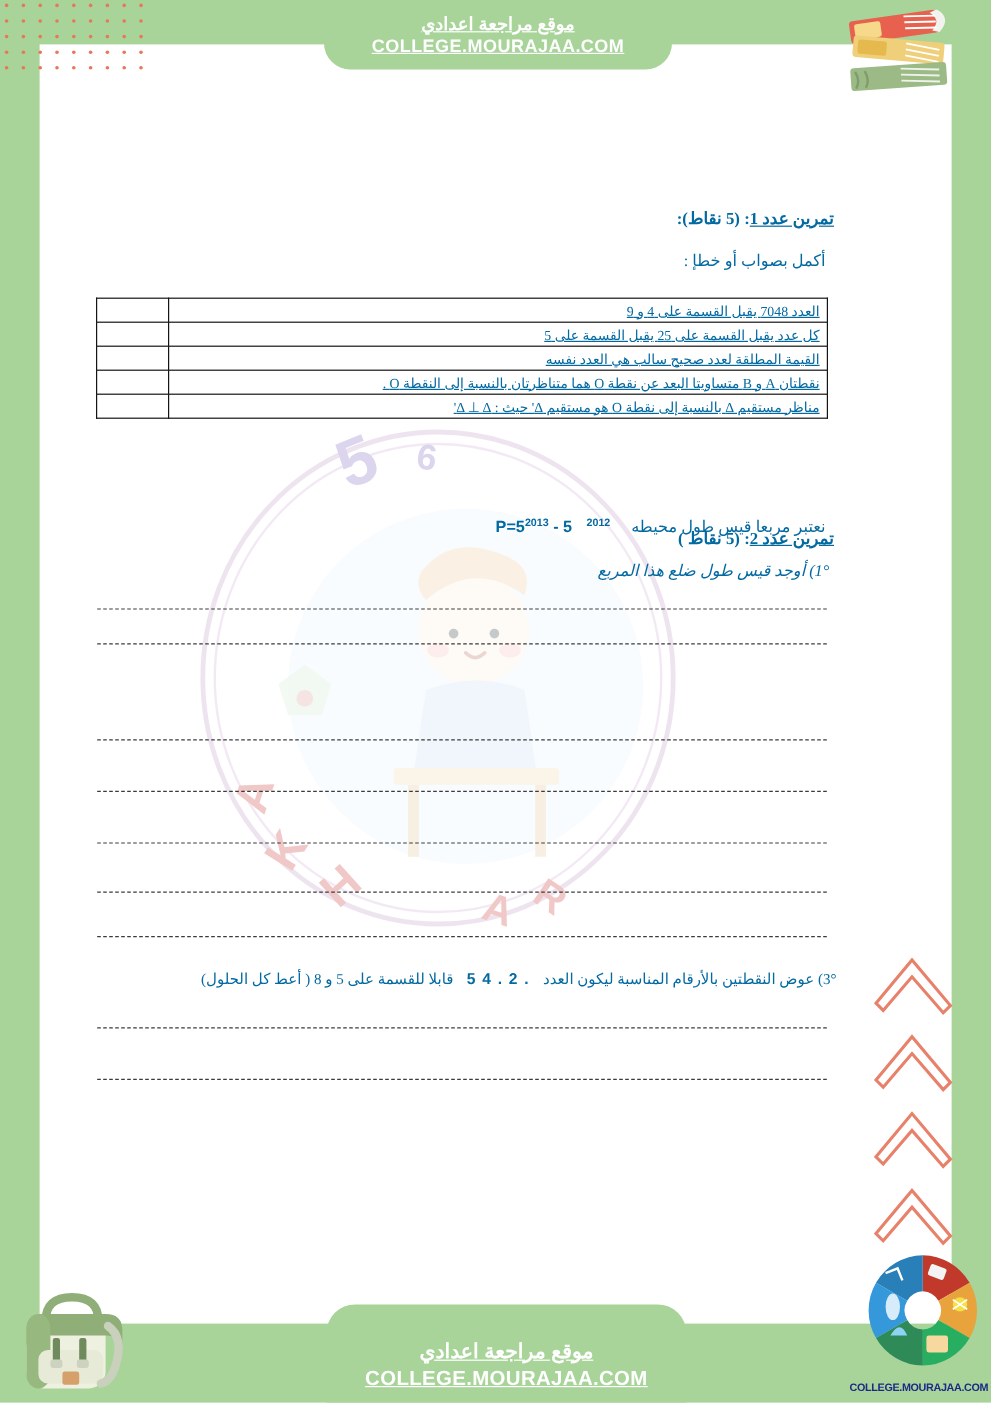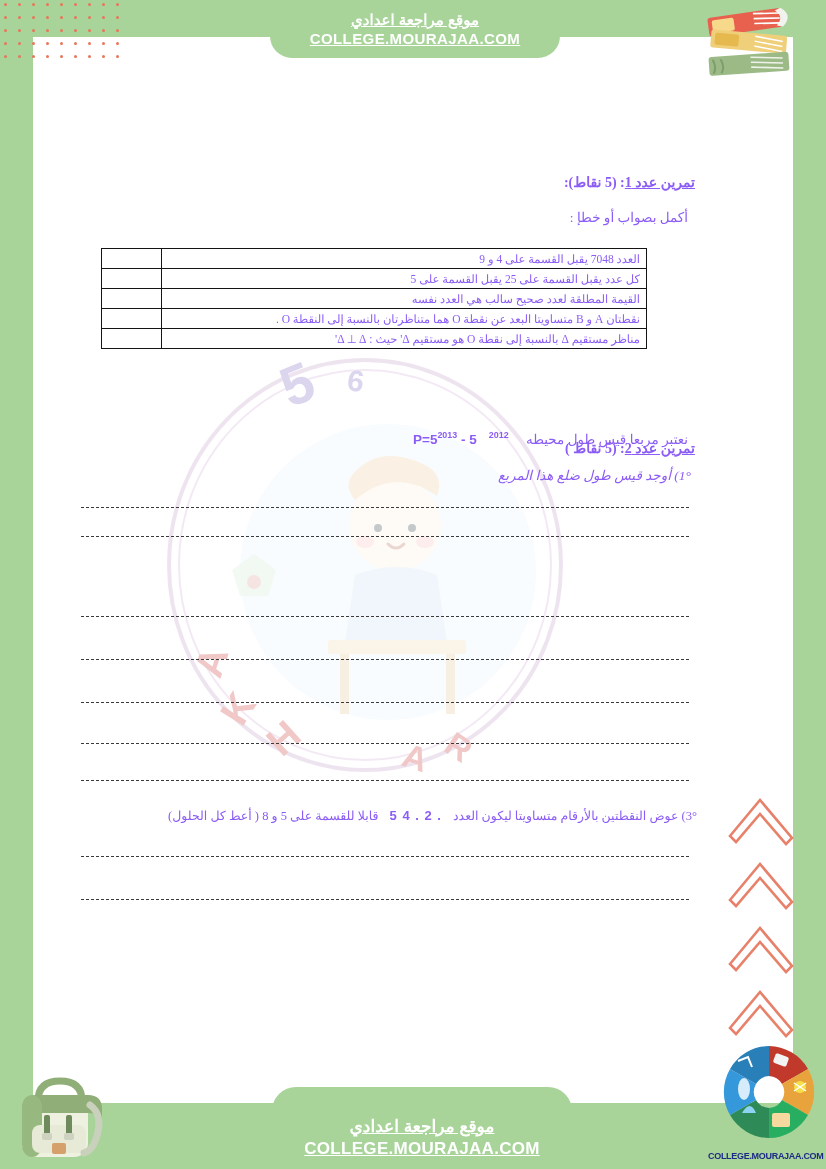--- a/index.html
+++ b/index.html
@@ -149,21 +149,21 @@
   
   .content {
     position: absolute;
     left: 33px;
     top: 37px;
     width: 760px;
     height: 1066px;
     z-index: 8;
     direction: rtl;
     font-family: "Liberation Serif", serif;
-    color: #8b5cf6;
+    color: #0369a1;
   }
 
   .ex-title {
     position: absolute;
     right: 98px;
     font-size: 14px;
     font-weight: bold;
     direction: rtl;
     white-space: nowrap;
   }
@@ -172,25 +172,26 @@
   .plain {
     position: absolute;
     font-size: 13.5px;
     direction: rtl;
     white-space: nowrap;
   }
 
   
   .tf-table {
     position: absolute;
-    left: 68px;
+    left: 47px;
     top: 211px;
-    width: 546px;
+    width: 610px;
     border-collapse: collapse;
     direction: rtl;
+    text-decoration: underline;
   }
   .tf-table td {
     border: 1px solid #141414;
     height: 20px;
     font-size: 11.5px;
     padding: 0 4px;
     vertical-align: middle;
   }
   .tf-table td.statement { text-align: right; padding-right: 6px; }
   .tf-table td.answer { width: 60px; }
@@ -376,21 +377,21 @@
 
 
   <div class="dline" style="top:579px;"></div>
   <div class="dline" style="top:622px;"></div>
   <div class="dline" style="top:665px;"></div>
   <div class="dline" style="top:706px;"></div>
   <div class="dline" style="top:743px;"></div>
 
   <div class="plain" style="top:771px; right:96px; font-size:12.5px;">
     <span>3°)</span>
-    <span>عوض النقطتين بالأرقام متساويتا ليكون العدد</span>
+    <span>عوض النقطتين بالأرقام المناسبة ليكون العدد</span>
     <span class="bold-mono" style="display:inline-block; direction:ltr; margin:0 8px; font-size:13px; letter-spacing:1px;">5 4 . 2 .</span>
     <span>قابلا للقسمة على 5 و 8 ( أعط كل الحلول)</span>
   </div>
 
   <div class="dline" style="top:819px;"></div>
   <div class="dline" style="top:862px;"></div>
 
 </div>
 
 <div class="chevrons">

